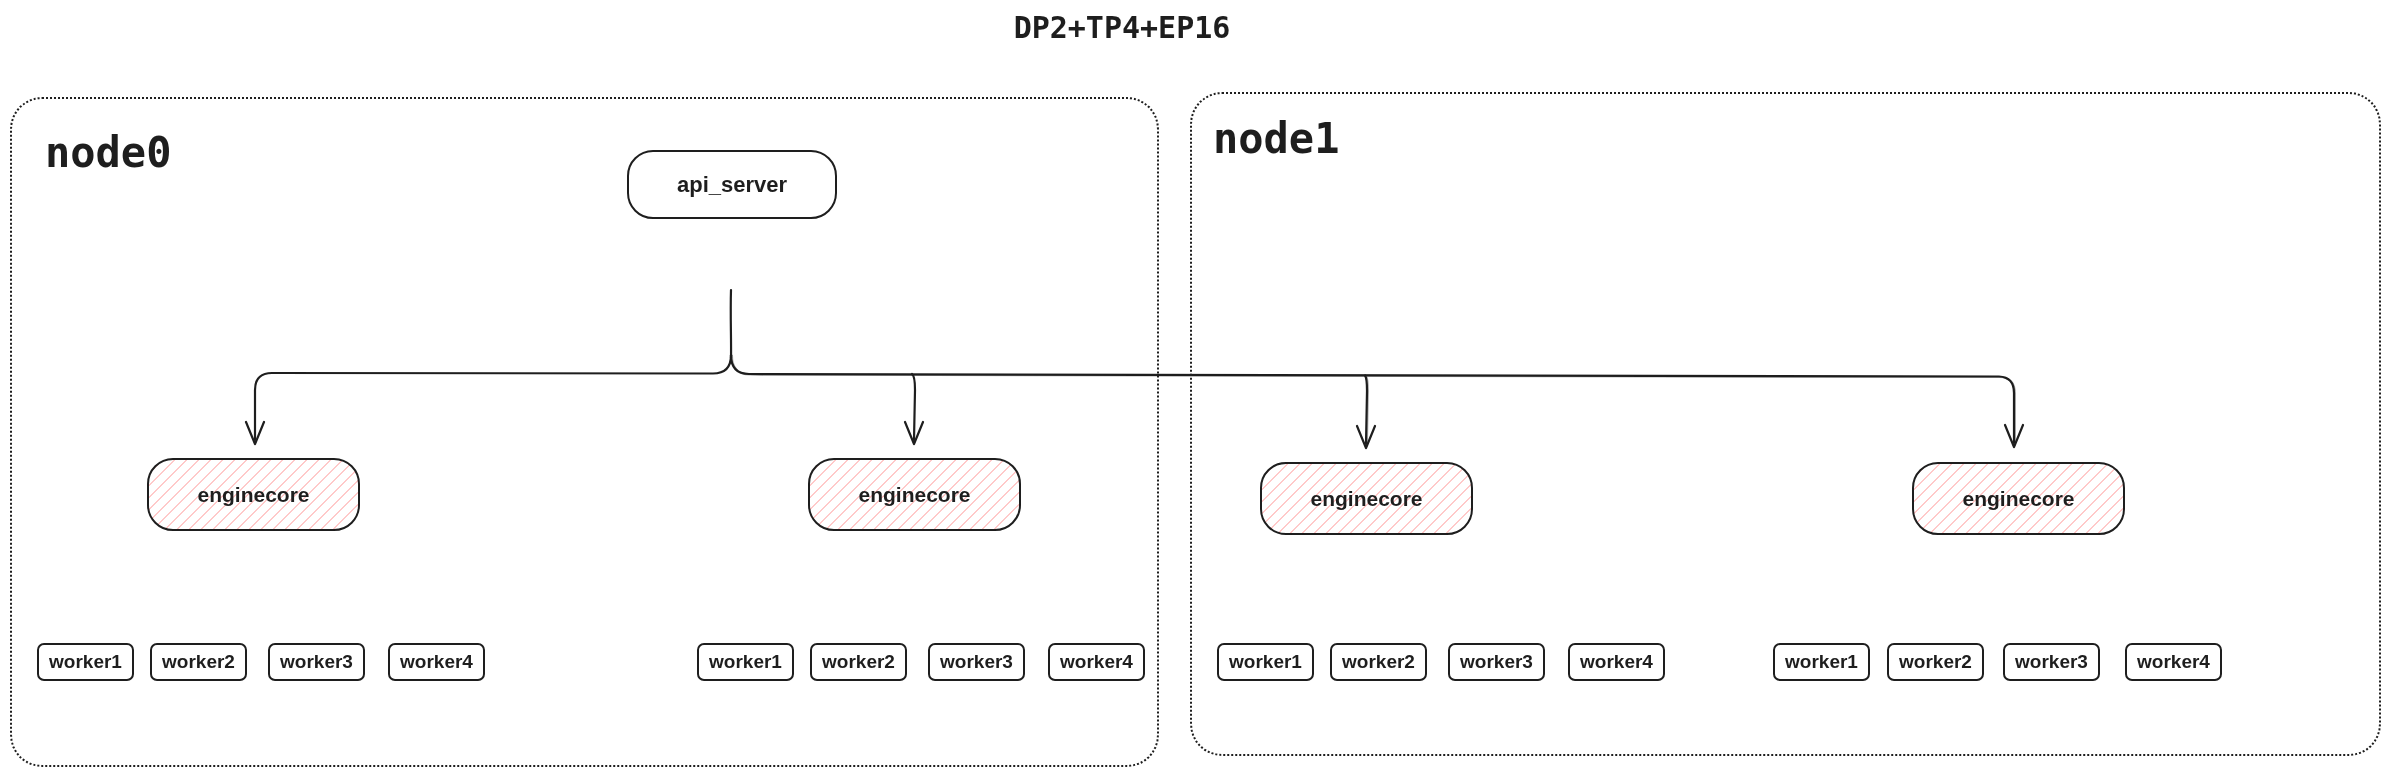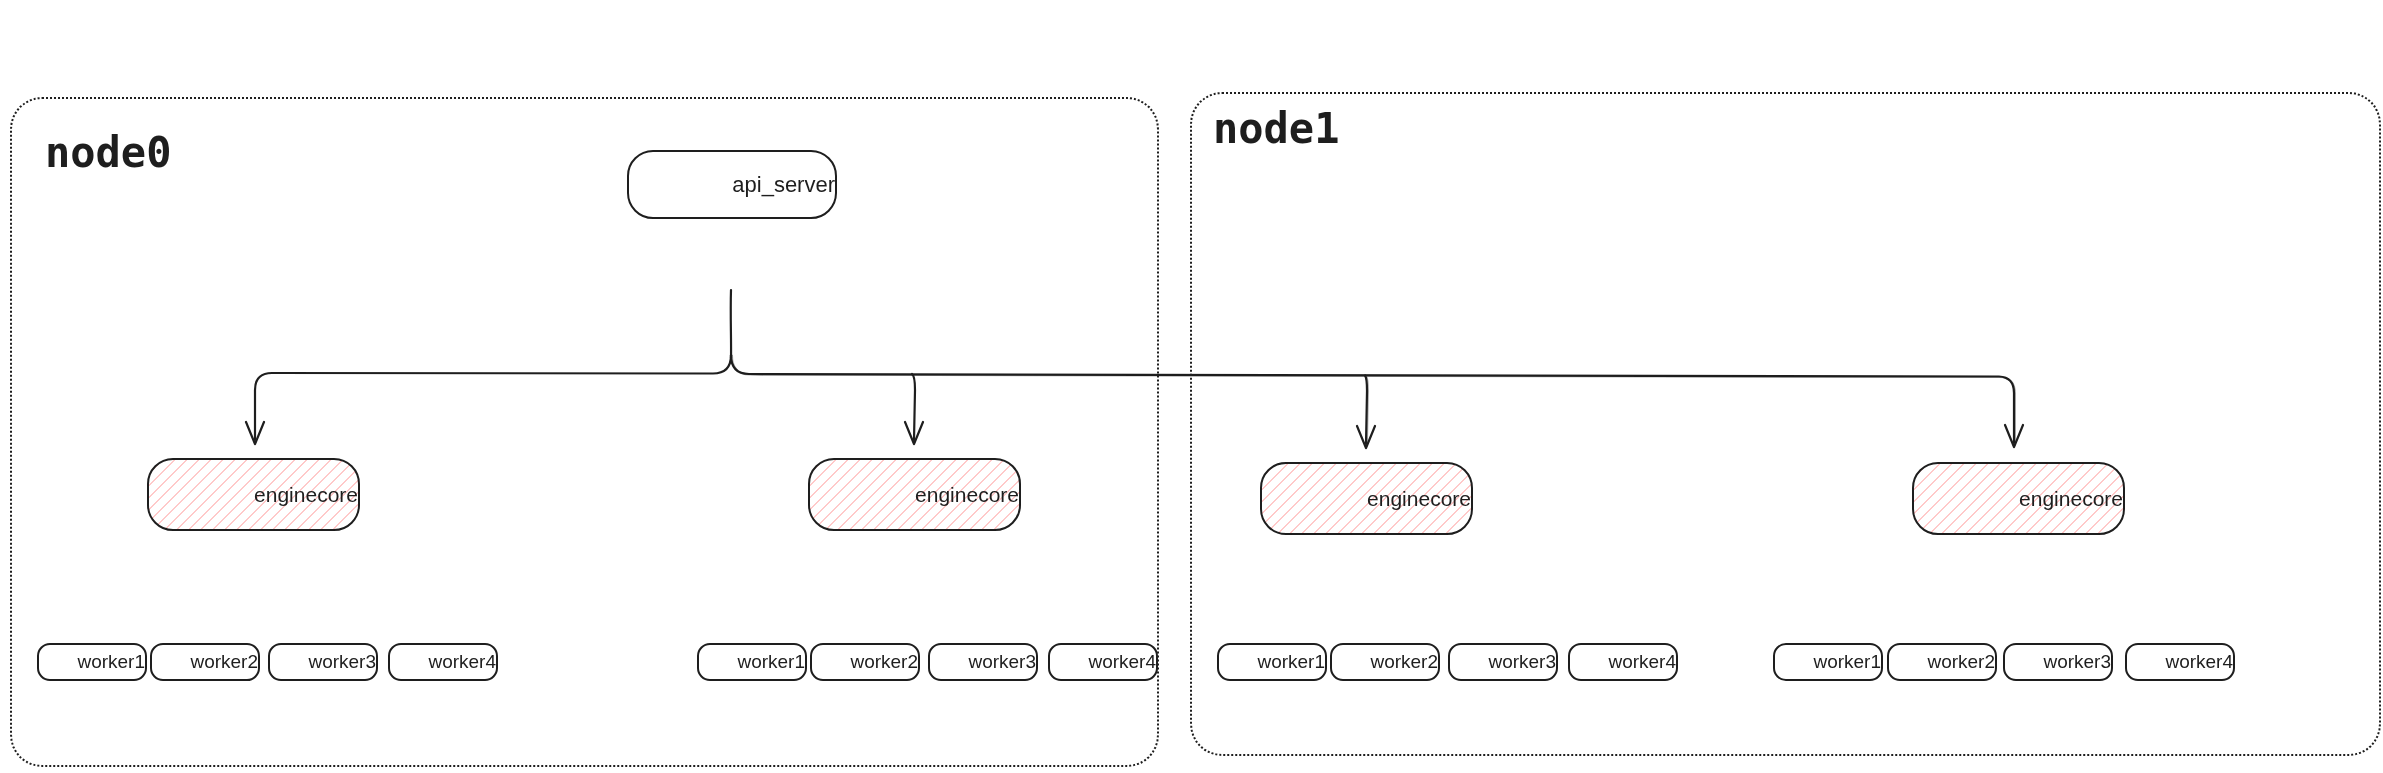--- a/index.html
+++ b/index.html
@@ -34,47 +34,48 @@
     font-family:"DejaVu Sans Mono", monospace;
     font-weight:bold;
     font-size:42px;
     white-space:nowrap;
   }
   .box{
     position:absolute;
     box-sizing:border-box;
     border:2.8px solid #1e1e1e;
     background:#ffffff;
-    display:flex;align-items:center;justify-content:flex-end;
+    display:flex;align-items:center;justify-content:center;
     text-align:center;
     white-space:nowrap;
+    font-weight:bold;
   }
   .stack-box{
     width:210px;height:69px;
     border-radius:26px;
     font-size:22px;
   }
   .hatch-green{
     background-image:repeating-linear-gradient(135deg,#a9ecb8 0 1.7px,transparent 1.7px 8.5px);
     background-color:#ffffff;
   }
   .hatch-red{
     background-image:repeating-linear-gradient(135deg,#ffc9c9 0 1.7px,transparent 1.7px 8.5px);
     background-color:#ffffff;
   }
   .enginecore{
     width:213px;height:73px;
     border-radius:26px;
     font-size:21px;
   }
   .worker{
-    width:110px;height:38px;
+    width:97px;height:38px;
     top:643px;
     border:2.5px solid #1e1e1e;
-    border-radius:13px;
+    border-radius:7px;
     font-size:19px;
   }
   svg.arrows{
     position:absolute;left:0;top:0;
     pointer-events:none;
   }
 </style>
 </head>
 <body>
 
@@ -97,26 +98,27 @@
       <path d="M1365 375.5 Q1367 378 1367 391 L1366 444"></path>
       <path d="M1357 426 L1366 448 M1375 426 L1366 448"></path>
 
       <g opacity="0.35" transform="translate(0.9,0.5)">
         <path d="M731 355 Q731 374 749 374 L1999 376.5 Q2014 377 2014 393 L2014 441"></path>
         <path d="M1365 375.5 Q1367 378 1367 391 L1366 442"></path>
       </g>
     </g>
   </svg>
 
+  <div class="title">DP2+TP4+EP16</div>
 
   <div class="node node0"></div>
   <div class="node-label" style="left:45px;top:128px;">node0</div>
 
   <div class="node node1"></div>
-  <div class="node-label" style="left:1213px;top:104px;">node1</div>
+  <div class="node-label" style="left:1213px;top:114px;">node1</div>
 
   <div class="box stack-box" style="left:627px;top:150px;">
     <span>api_server</span>
   </div>
 
   <div class="box enginecore hatch-red" style="left:147px;top:458px;">
     <span>enginecore</span>
   </div>
   <div class="box enginecore hatch-red" style="left:808px;top:458px;">
     <span>enginecore</span>

